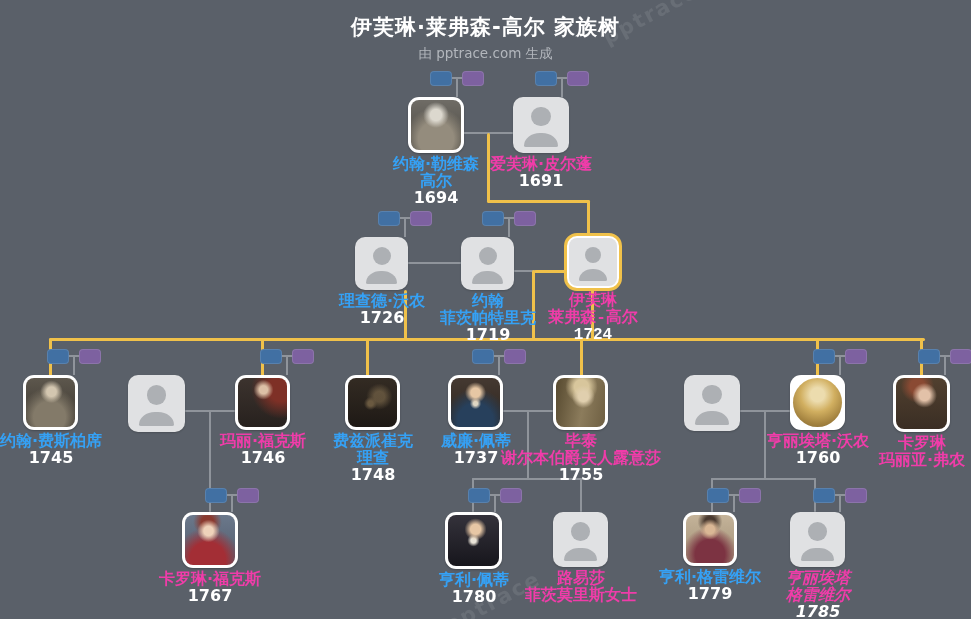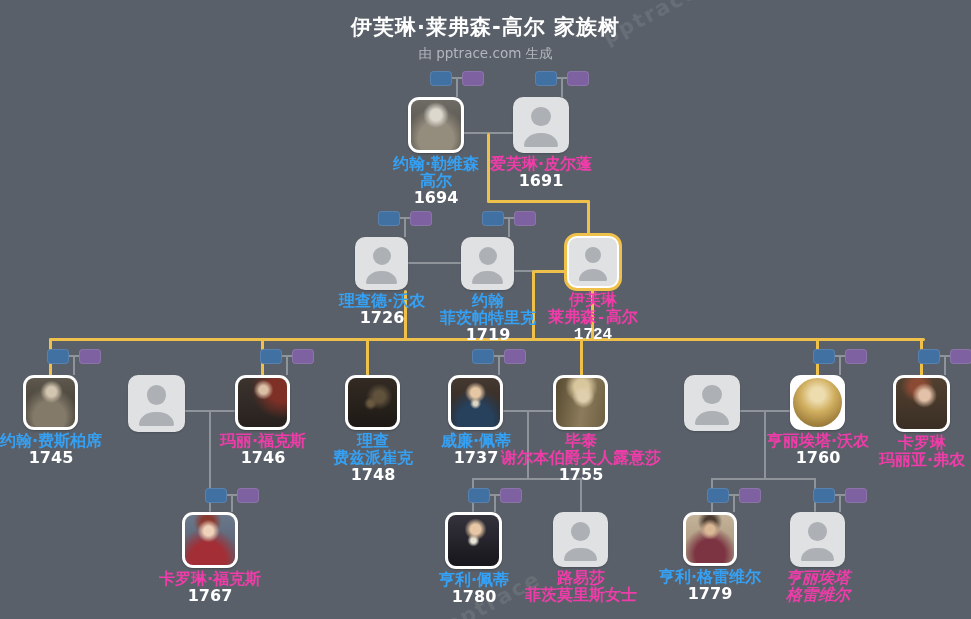--- a/index.html
+++ b/index.html
@@ -204,22 +204,22 @@
       <div class="pic p-maryfox"></div>
     </div>
     <div class="label" style="left: 173px; top: 432px; width: 180px; position: absolute;">
       <div class="name-f">玛丽·福克斯</div>
       <div class="year">1746</div>
     </div>
     <div class="node photonode" style="left: 345px; top: 375px; width: 55px; height: 55px; position: absolute;">
       <div class="pic p-richardfitz"></div>
     </div>
     <div class="label" style="left: 283px; top: 432px; width: 180px; position: absolute;">
+      <div class="name-m">费兹派崔克</div>
       <div class="name-m">理查</div>
-      <div class="name-m">费兹派崔克</div>
       <div class="year">1748</div>
     </div>
     <div class="mini-link" style="left: 493px; top: 355px; width: 12px; height: 2px; position: absolute;"></div>
     <div class="mini-drop" style="left: 498px; top: 356px; width: 2px; height: 19px; position: absolute;"></div>
     <div class="mini b" style="left: 472px; top: 349px; position: absolute;"></div>
     <div class="mini p" style="left: 504px; top: 349px; position: absolute;"></div>
     <div class="node photonode" style="left: 448px; top: 375px; width: 55px; height: 55px; position: absolute;">
       <div class="pic p-petty"></div>
     </div>
     <div class="label" style="left: 386px; top: 432px; width: 180px; position: absolute;">
@@ -305,14 +305,15 @@
     <div class="mini-drop" style="left: 839px; top: 495px; width: 2px; height: 17px; position: absolute;"></div>
     <div class="mini b" style="left: 813px; top: 488px; position: absolute;"></div>
     <div class="mini p" style="left: 845px; top: 488px; position: absolute;"></div>
     <div class="node phnode" style="left: 790px; top: 512px; width: 55px; height: 55px; position: absolute;">
       <div class="head"></div>
       <div class="shoulders"></div>
     </div>
     <div class="label" style="left: 728px; top: 569px; width: 180px; position: absolute; font-style: italic;">
       <div class="name-f">亨丽埃塔</div>
       <div class="name-f">格雷维尔</div>
+      <div class="year">1785</div>
     </div>
   </div>
 
 </body></html>

